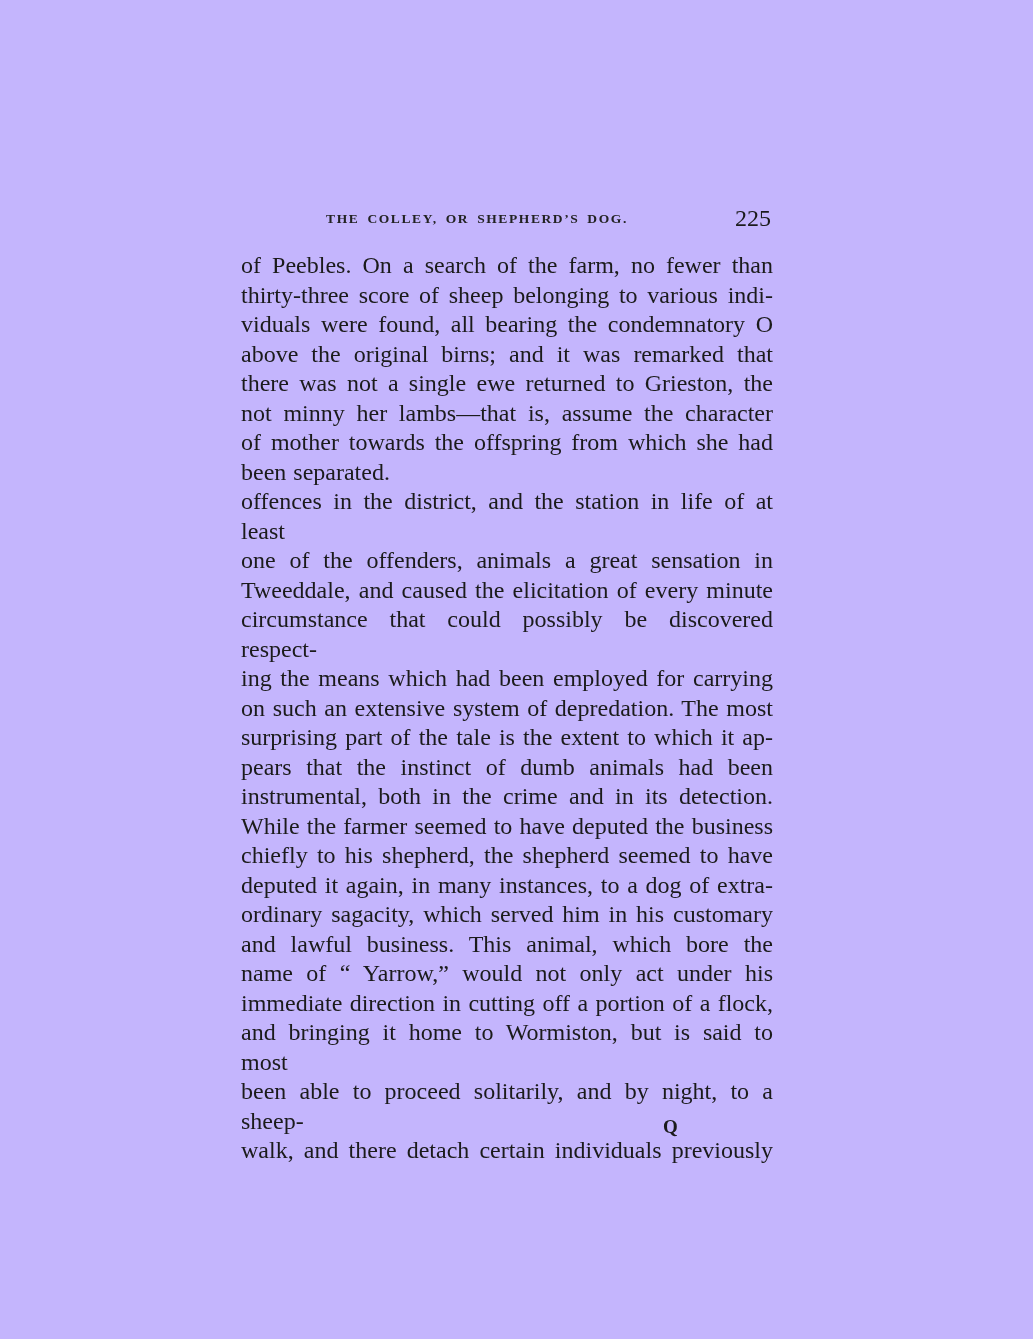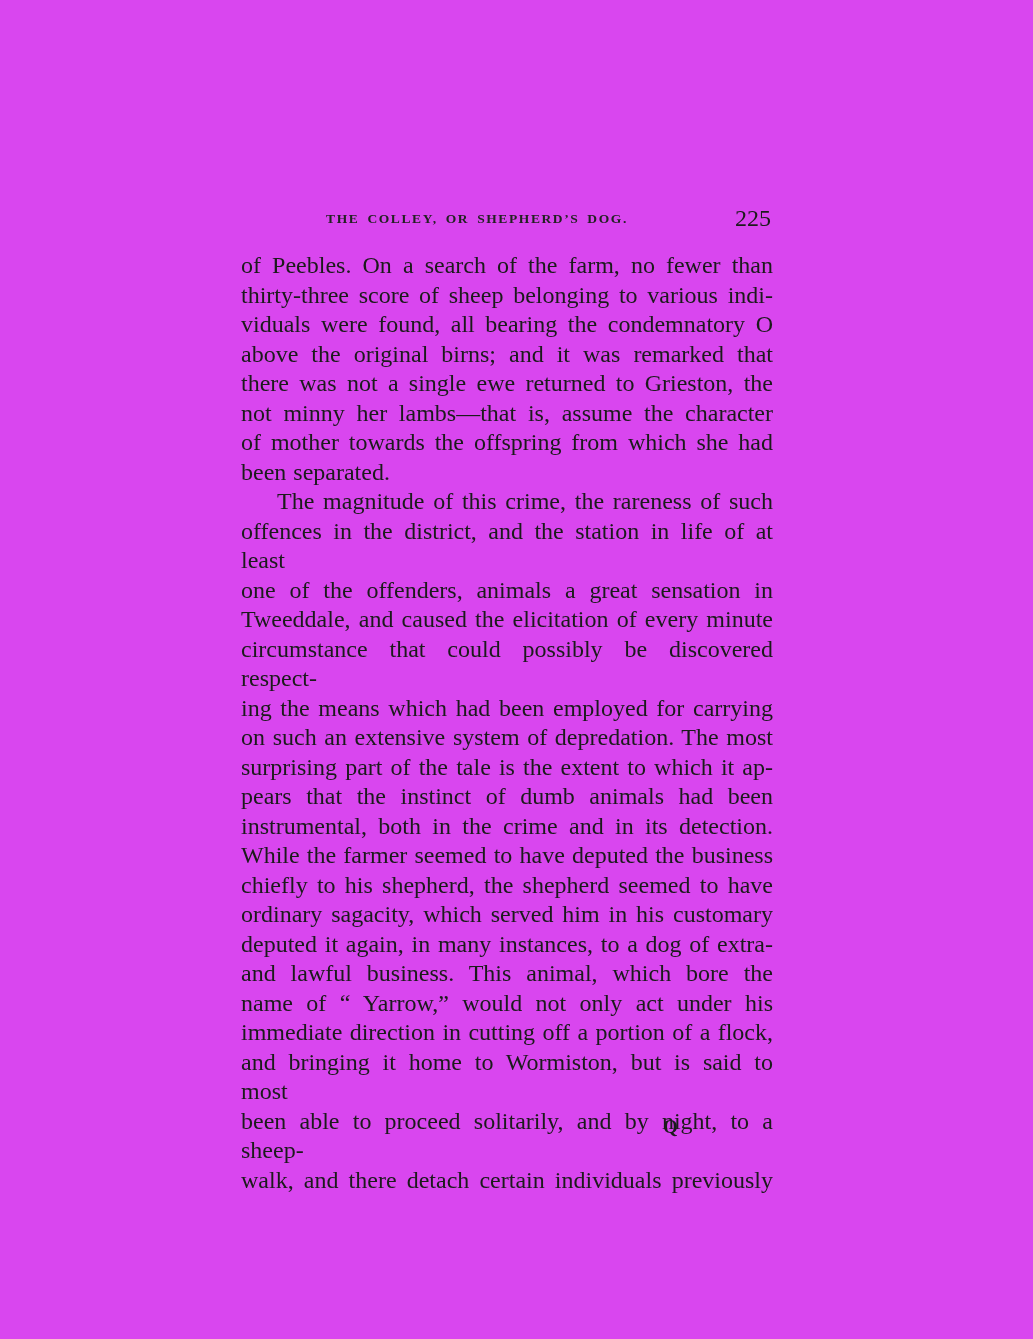--- a/index.html
+++ b/index.html
@@ -2,21 +2,21 @@
 <html><head>
 <meta charset="utf-8">
 <style>
   * { box-sizing: border-box; }
   html, body { margin: 0; padding: 0; background: #ffffff; }
 
   .page {
     position: relative;
     width: 1033px;
     height: 1339px;
-    background: #d946ef;
+    background: #c4b5fd;
     font-family: "Liberation Serif", serif;
     color: #1b1b1b;
     overflow: hidden;
   }
 
   .text-block {
     position: absolute;
     left: 241px;
     top: 205px;
     width: 532px;
@@ -96,34 +96,33 @@
       <span class="line">thirty-three score of sheep belonging to various indi-</span>
       <span class="line">viduals were found, all bearing the condemnatory O</span>
       <span class="line">above the original birns; and it was remarked that</span>
       <span class="line">there was not a single ewe returned to Grieston, the</span>
       <span class="line">not minny her lambs—that is, assume the character</span>
       <span class="line">of mother towards the offspring from which she had</span>
       <span class="line short">been separated.</span>
     </p>
 
     <p class="para">
-      <span class="line indent">The magnitude of this crime, the rareness of such</span>
       <span class="line">offences in the district, and the station in life of at least</span>
       <span class="line">one of the offenders, animals a great sensation in</span>
       <span class="line">Tweeddale, and caused the elicitation of every minute</span>
       <span class="line">circumstance that could possibly be discovered respect-</span>
       <span class="line">ing the means which had been employed for carrying</span>
       <span class="line">on such an extensive system of depredation.  The most</span>
       <span class="line">surprising part of the tale is the extent to which it ap-</span>
       <span class="line">pears that the instinct of dumb animals had been</span>
       <span class="line">instrumental, both in the crime and in its detection.</span>
       <span class="line">While the farmer seemed to have deputed the business</span>
       <span class="line">chiefly to his shepherd, the shepherd seemed to have</span>
+      <span class="line">deputed it again, in many instances, to a dog of extra-</span>
       <span class="line">ordinary sagacity, which served him in his customary</span>
-      <span class="line">deputed it again, in many instances, to a dog of extra-</span>
       <span class="line">and lawful business.  This animal, which bore the</span>
       <span class="line">name of “ Yarrow,” would not only act under his</span>
       <span class="line">immediate direction in cutting off a portion of a flock,</span>
       <span class="line">and bringing it home to Wormiston, but is said to most</span>
       <span class="line">been able to proceed solitarily, and by night, to a sheep-</span>
       <span class="line">walk, and there detach certain individuals previously</span>
     </p>
 
   </div>
 

